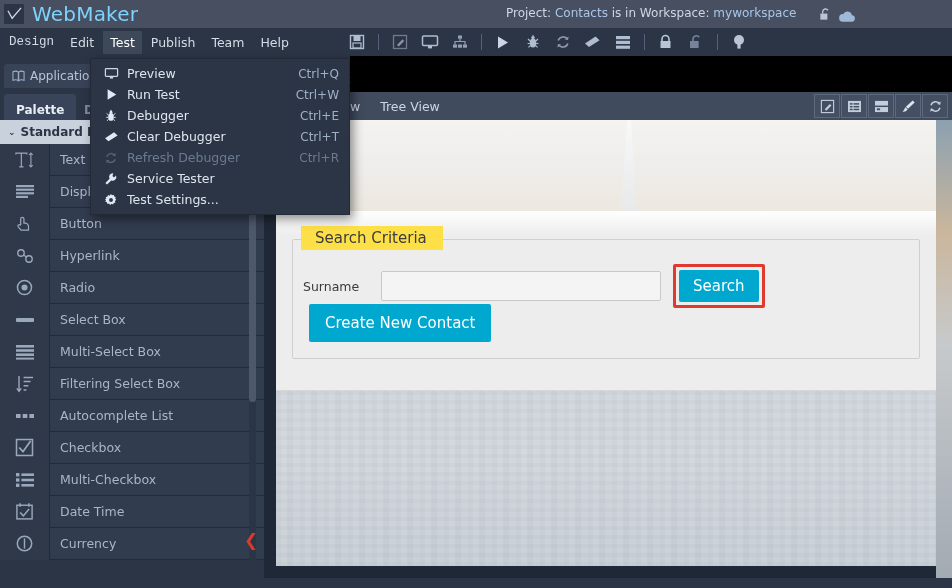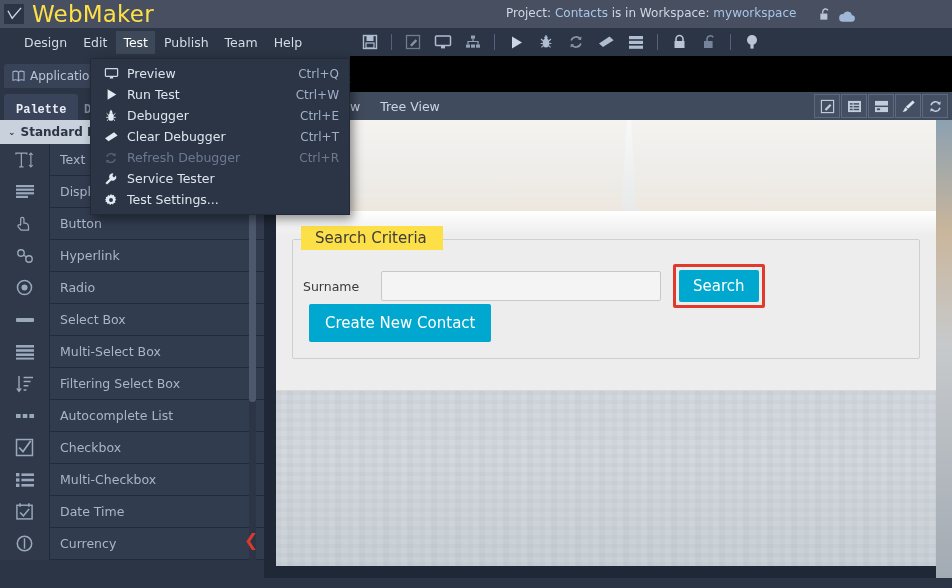--- a/index.html
+++ b/index.html
@@ -14,40 +14,40 @@
   .titlebar {
     position: absolute; left: 0; top: 0; width: 952px; height: 28px;
     background: #474f61; display: flex; align-items: center;
   }
   .logo-box {
     width: 20px; height: 20px; margin-left: 4px; background: #2b3545;
     display: flex; align-items: center; justify-content: center; border-radius: 1px;
   }
   .logo-box svg { display: block; }
   .app-title {
-    margin-left: 8px; color: #fde047; font-size: 23px; letter-spacing: .2px;
+    margin-left: 8px; color: #7dd3fc; font-size: 20px; letter-spacing: .2px;
   }
   .project-info {
     position: absolute; left: 506px; top: 6px; font-size: 12px; color: #cfd7e3;
     white-space: nowrap;
   }
   .project-info .val { color: #a9c6e8; }
   .tb-lock { position: absolute; left: 818px; top: 7px; }
   .tb-cloud { position: absolute; left: 838px; top: 8px; }
 
   
   .menubar {
     position: absolute; left: 0; top: 28px; width: 952px; height: 28px;
     background: #2b3545; display: flex; align-items: center;
   }
   .menu-item {
     font-size: 12.5px; color: #d3dbe6; padding: 4px 7px; margin-left: 2px;
     cursor: default; white-space: nowrap;
   }
-  .menu-item:first-child { margin-left: 17px; }
+  .menu-item:first-child { margin-left: 2px; font-family: Liberation Mono, monospace; }
   .menu-item.active { background: #3d4859; color: #ffffff; }
   .tb-sep { width: 1px; height: 16px; background: #55607a; margin: 0 6px; }
   .tb-icons { display: flex; align-items: center; margin-left: 46px; }
   .tb-ico { width: 22px; height: 22px; display: flex; align-items: center; justify-content: center; margin: 0 4px; }
 
   
   .leftpanel {
     position: absolute; left: 0; top: 56px; width: 264px; height: 532px;
     background: #2b3545;
   }
@@ -61,21 +61,20 @@
     white-space: nowrap;
   }
   .app-tab .bk { margin-right: 5px; display: flex; }
   .app-tab-close { position: absolute; left: 345px; top: 74px; font-size: 10px; color: #8f9db2; }
 
   .subtabs { position: absolute; left: 0; top: 38px; width: 264px; height: 26px; }
   .subtab {
     position: absolute; top: 0; height: 26px; display: flex; align-items: center;
     padding: 16px 12px; font-size: 12px; font-weight: bold; color: #c9d3e1;
     border-radius: 3px 3px 0 0;
-    font-family: Liberation Mono, monospace;
   }
   .subtab.active { left: 4px; background: #39445a; color: #e9eef5; }
   .subtab.inactive { left: 72px; color: #7e8ca1; }
 
   .group-header {
     position: absolute; left: 0; top: 64px; width: 264px; height: 24px;
     background: #c9d1dd; color: #2b3545; font-size: 12px; font-weight: bold;
     display: flex; align-items: center; padding-left: 8px;
   }
   .group-header .chev { margin-right: 5px; font-size: 9px; }

